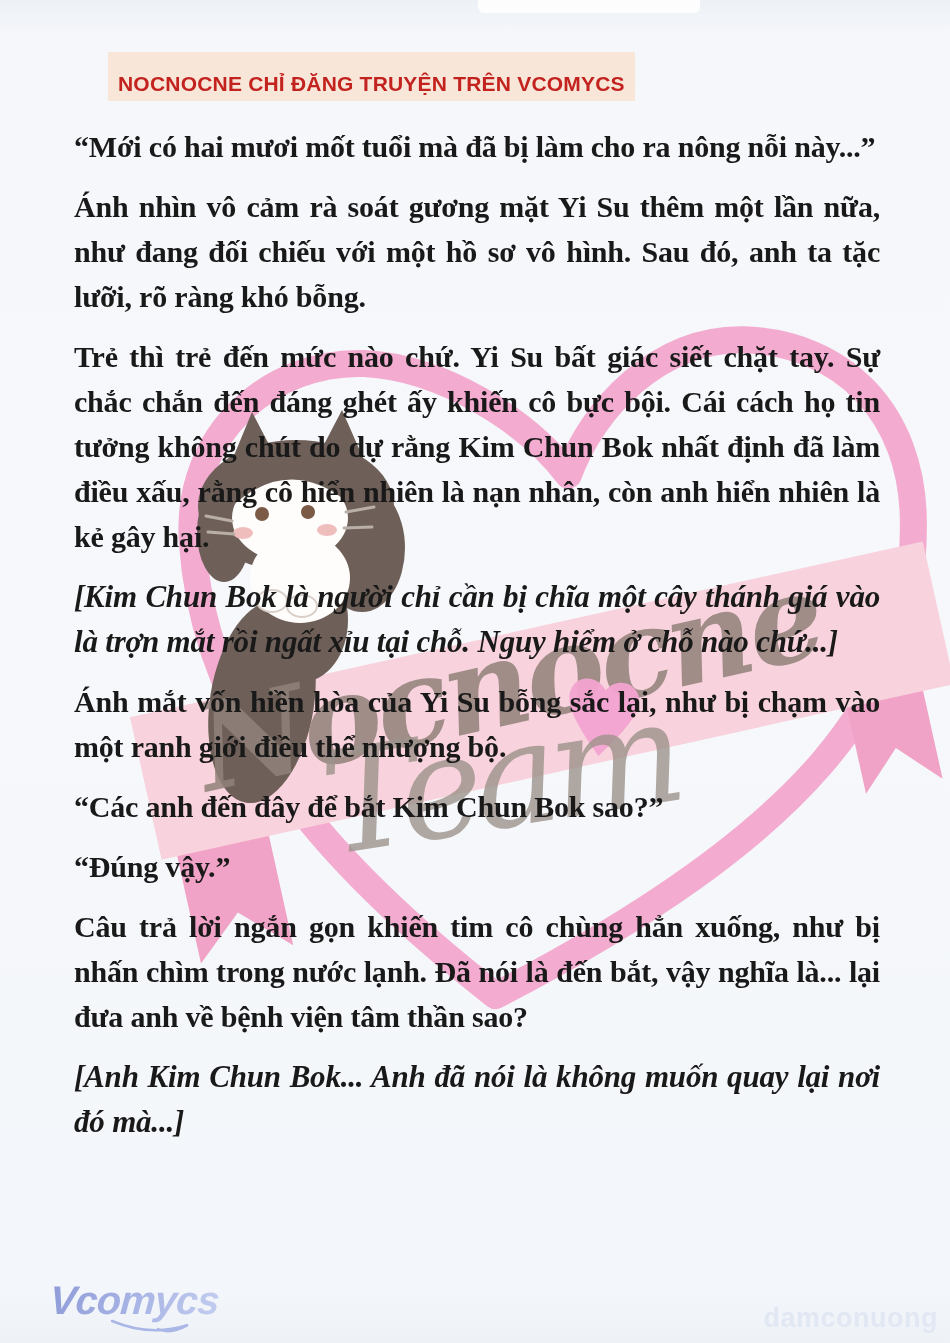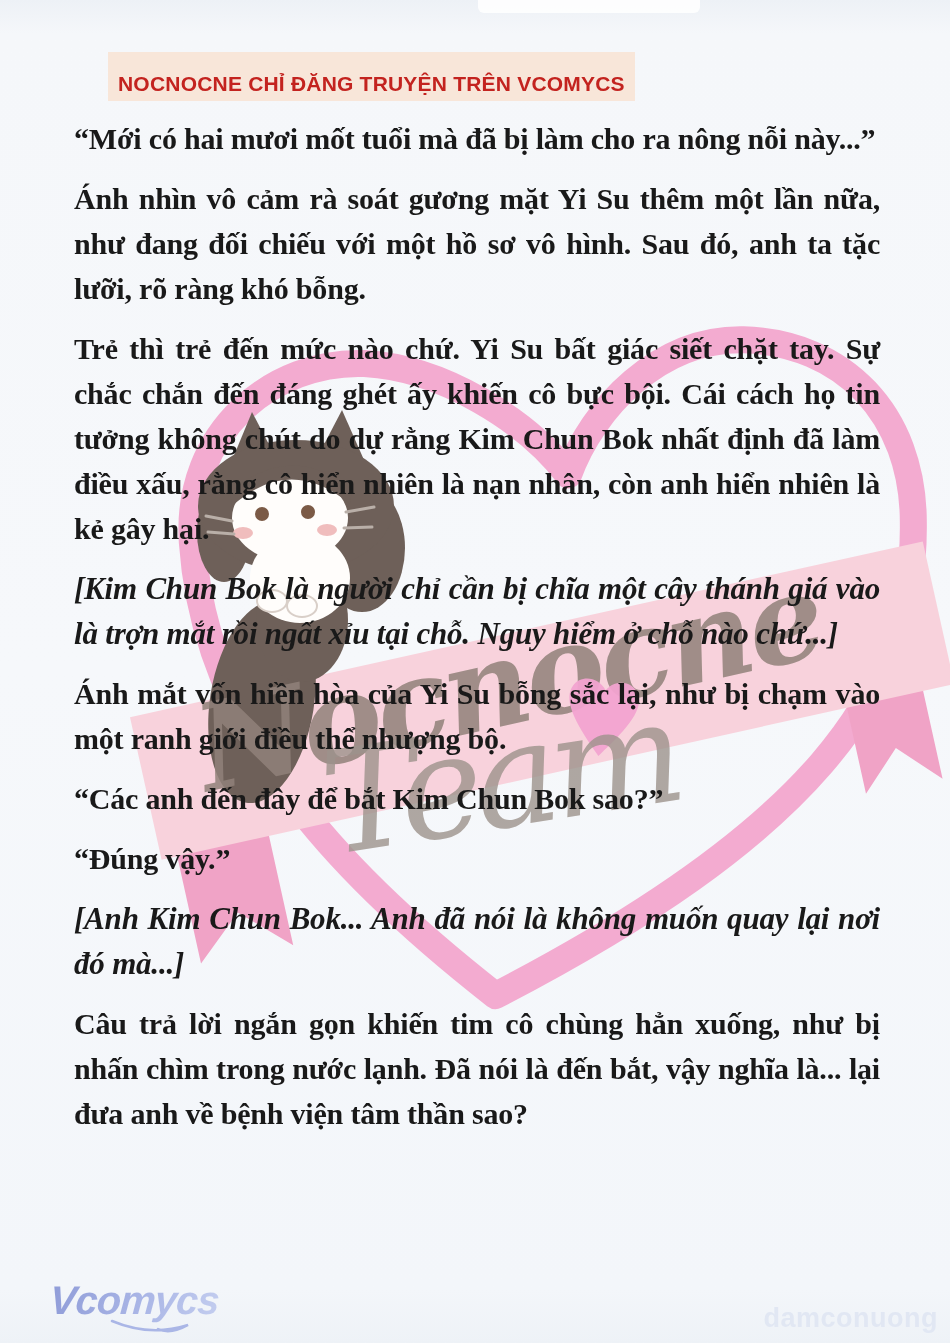--- a/index.html
+++ b/index.html
@@ -22,21 +22,21 @@
     padding:20px 10px 5px 10px;
     z-index:3;white-space:nowrap;
   }
   .watermark{position:absolute;left:0;top:0;z-index:1;}
   .content{
     position:absolute;left:74px;top:116px;width:806px;z-index:2;
     color:#191919;
   }
   .para{
     font-size:30px;line-height:45px;font-weight:700;
-    text-align:justify;margin:0 0 15px 0;letter-spacing:-0.2px;
+    text-align:justify;margin:8px 0 15px 0;letter-spacing:-0.2px;
   }
   .para.thought{
     font-style:italic;font-size:31px;
   }
   .footer-logo{
     position:absolute;left:50px;top:1278px;z-index:3;
   }
   .footer-logo .logo-text{
     font-family:"Liberation Sans",sans-serif;
     font-style:italic;font-weight:bold;font-size:40px;
@@ -117,22 +117,22 @@
   <div class="header-notice">NOCNOCNE CHỈ ĐĂNG TRUYỆN TRÊN VCOMYCS</div>
 
   <div class="content">
     <p class="para">“Mới có hai mươi mốt tuổi mà đã bị làm cho ra nông nỗi này...”</p>
     <p class="para">Ánh nhìn vô cảm rà soát gương mặt Yi Su thêm một lần nữa, như đang đối chiếu với một hồ sơ vô hình. Sau đó, anh ta tặc lưỡi, rõ ràng khó bỗng.</p>
     <p class="para">Trẻ thì trẻ đến mức nào chứ. Yi Su bất giác siết chặt tay. Sự chắc chắn đến đáng ghét ấy khiến cô bực bội. Cái cách họ tin tưởng không chút do dự rằng Kim Chun Bok nhất định đã làm điều xấu, rằng cô hiển nhiên là nạn nhân, còn anh hiển nhiên là kẻ gây hại.</p>
     <p class="para thought">[Kim Chun Bok là người chỉ cần bị chĩa một cây thánh giá vào là trợn mắt rồi ngất xỉu tại chỗ. Nguy hiểm ở chỗ nào chứ...]</p>
     <p class="para">Ánh mắt vốn hiền hòa của Yi Su bỗng sắc lại, như bị chạm vào một ranh giới điều thể nhượng bộ.</p>
     <p class="para">“Các anh đến đây để bắt Kim Chun Bok sao?”</p>
     <p class="para">“Đúng vậy.”</p>
+    <p class="para">Câu trả lời ngắn gọn khiến tim cô chùng hẳn xuống, như bị nhấn chìm trong nước lạnh. Đã nói là đến bắt, vậy nghĩa là... lại đưa anh về bệnh viện tâm thần sao?</p>
     <p class="para thought">[Anh Kim Chun Bok... Anh đã nói là không muốn quay lại nơi đó mà...]</p>
-    <p class="para">Câu trả lời ngắn gọn khiến tim cô chùng hẳn xuống, như bị nhấn chìm trong nước lạnh. Đã nói là đến bắt, vậy nghĩa là... lại đưa anh về bệnh viện tâm thần sao?</p>
   </div>
 
   <div class="footer-logo">
     <span class="logo-text">Vcomycs</span>
     <svg width="120" height="18" viewBox="0 0 120 18" style="display:block;margin:-6px 0 0 60px">
       <path d="M2 4 Q 40 20 78 8 Q 60 18 48 12" fill="none" stroke="#aab6e6" stroke-width="2.5" stroke-linecap="round"></path>
     </svg>
   </div>
 
   <div class="footer-right">damconuong</div>

